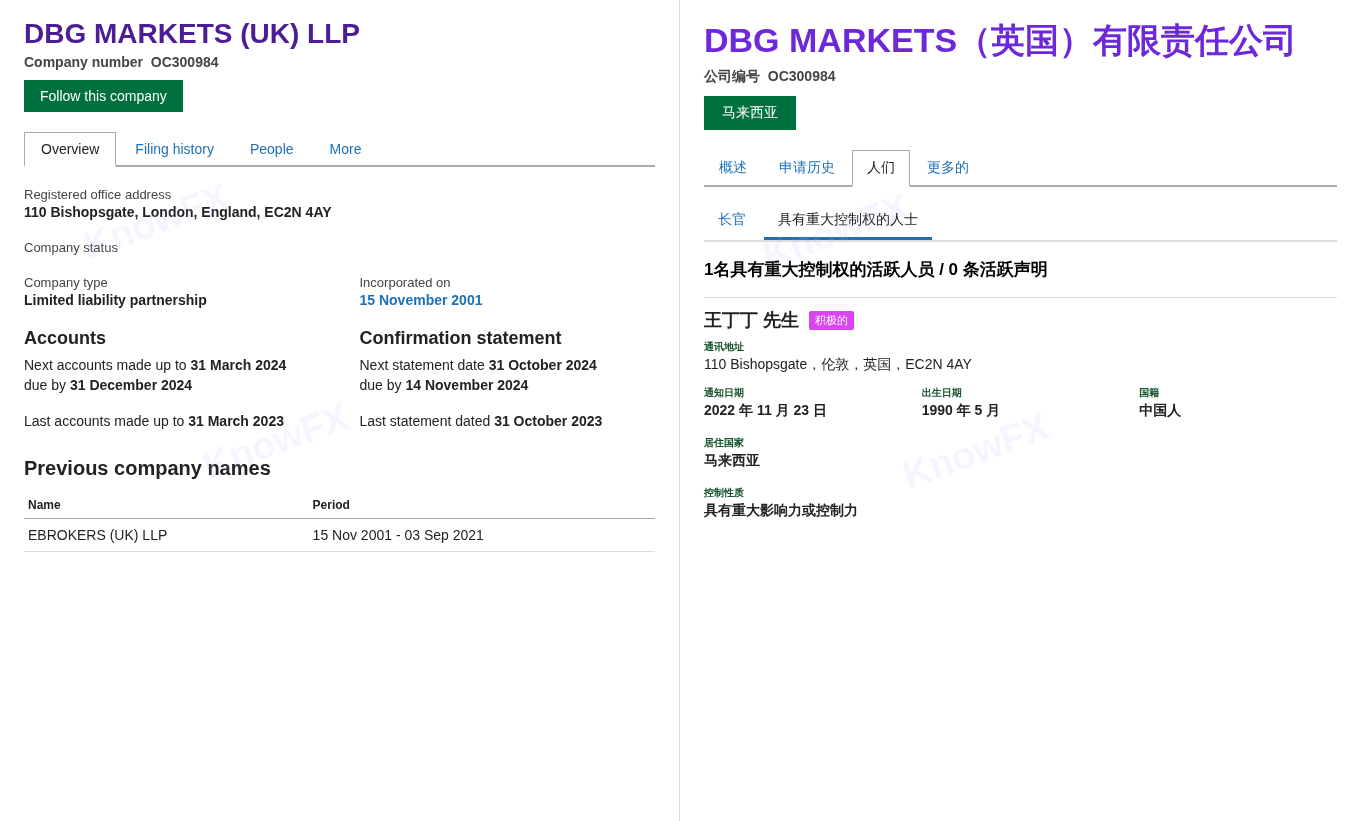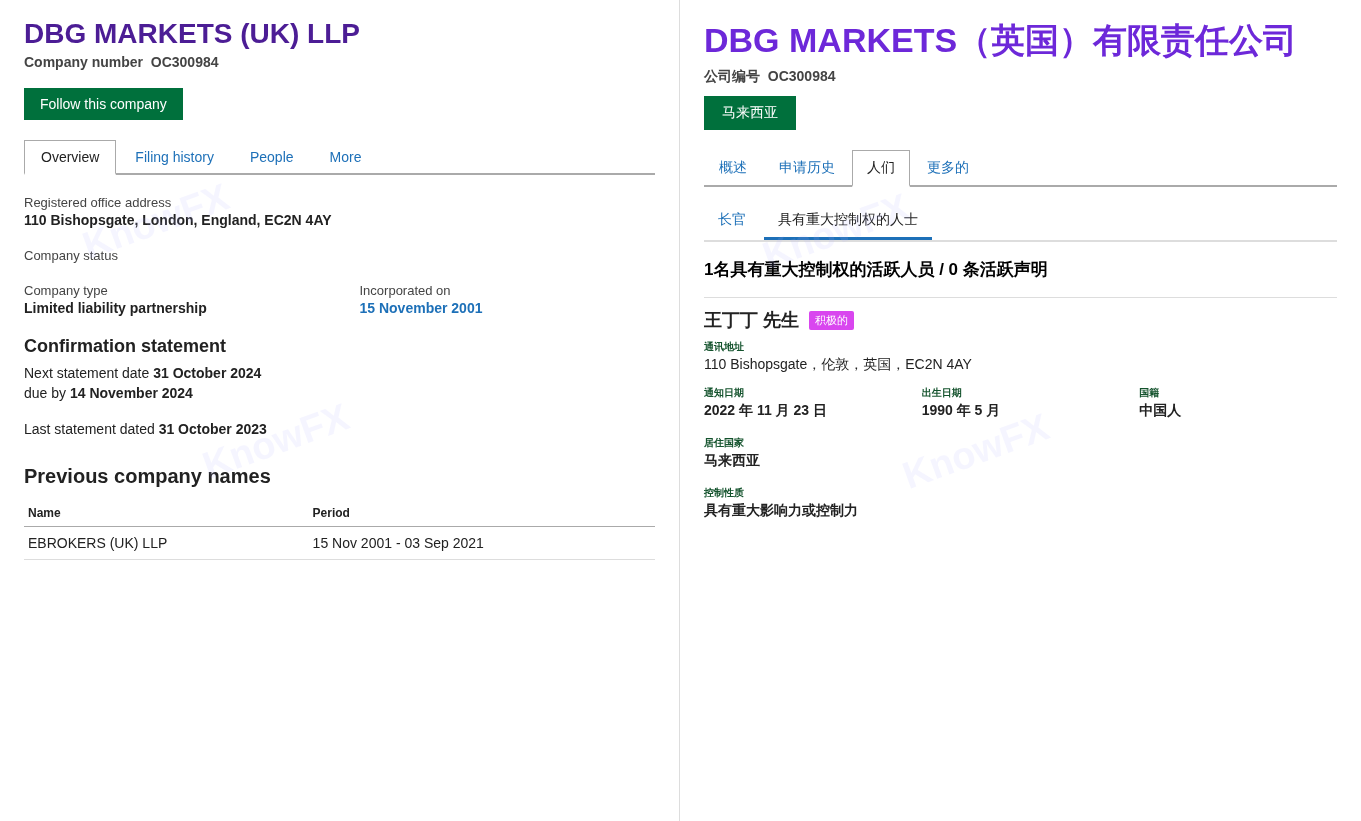--- a/index.html
+++ b/index.html
@@ -36,21 +36,20 @@
     }
     .follow-btn {
       background-color: #00703c;
       color: #fff;
       border: none;
       padding: 8px 16px;
       font-size: 14px;
       cursor: pointer;
       margin-bottom: 20px;
       display: inline-block;
-      margin-top: 8px;
     }
 
     
     .tabs {
       display: flex;
       border-bottom: 2px solid #aaa;
       margin-bottom: 20px;
     }
     .tab {
       padding: 8px 16px;
@@ -258,20 +257,33 @@
         <div class="field-value">Limited liability partnership</div>
       </div>
       <div class="col">
         <div class="field-label">Incorporated on</div>
         <div class="field-value" style="color:#1d70b8;">15 November 2001</div>
       </div>
     </div>
 
     
     <div class="accounts-grid">
+      <div class="accounts-col">
+        <h3>Accounts</h3>
+        <p>
+          <span>Next accounts made up to</span> <strong>31 March 2024</strong>
+        </p>
+        <p>
+          <span>due by</span> <strong>31 December 2024</strong>
+        </p>
+        <br>
+        <p>
+          <span>Last accounts made up to</span> <strong>31 March 2023</strong>
+        </p>
+      </div>
       <div class="accounts-col">
         <h3>Confirmation statement</h3>
         <p>
           <span>Next statement date</span> <strong>31 October 2024</strong>
         </p>
         <p>
           <span>due by</span> <strong>14 November 2024</strong>
         </p>
         <br>
         <p>

